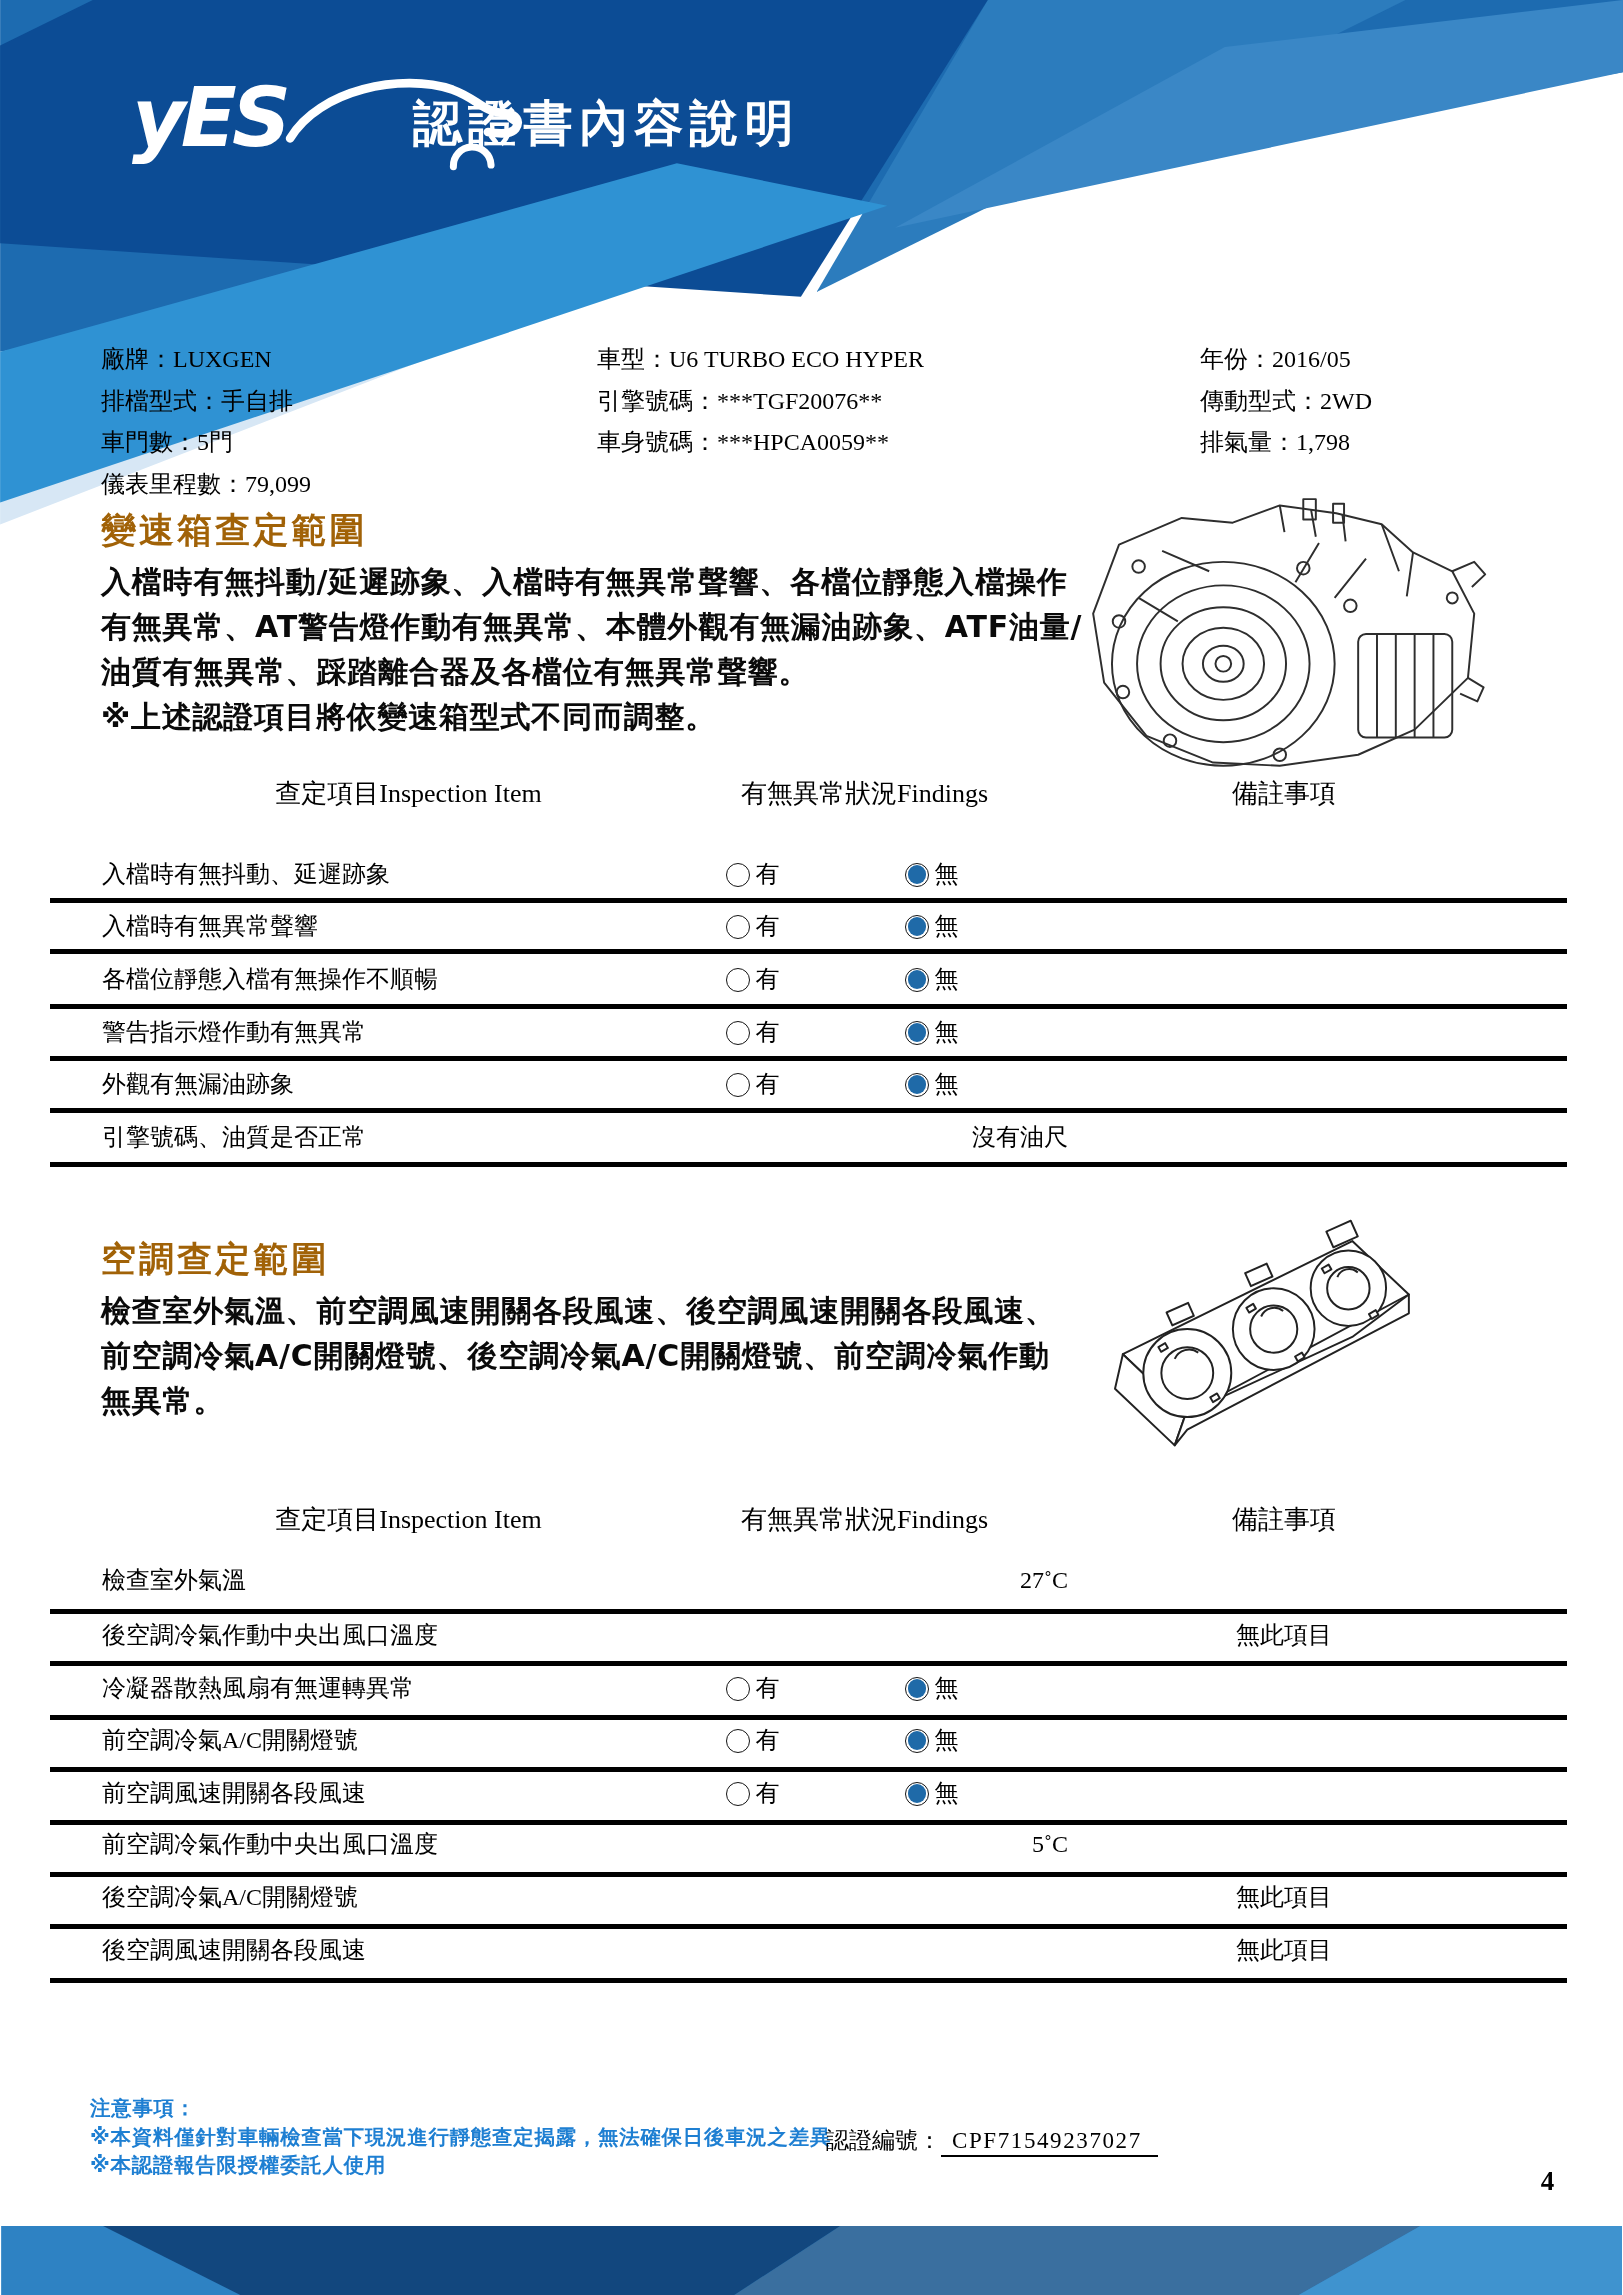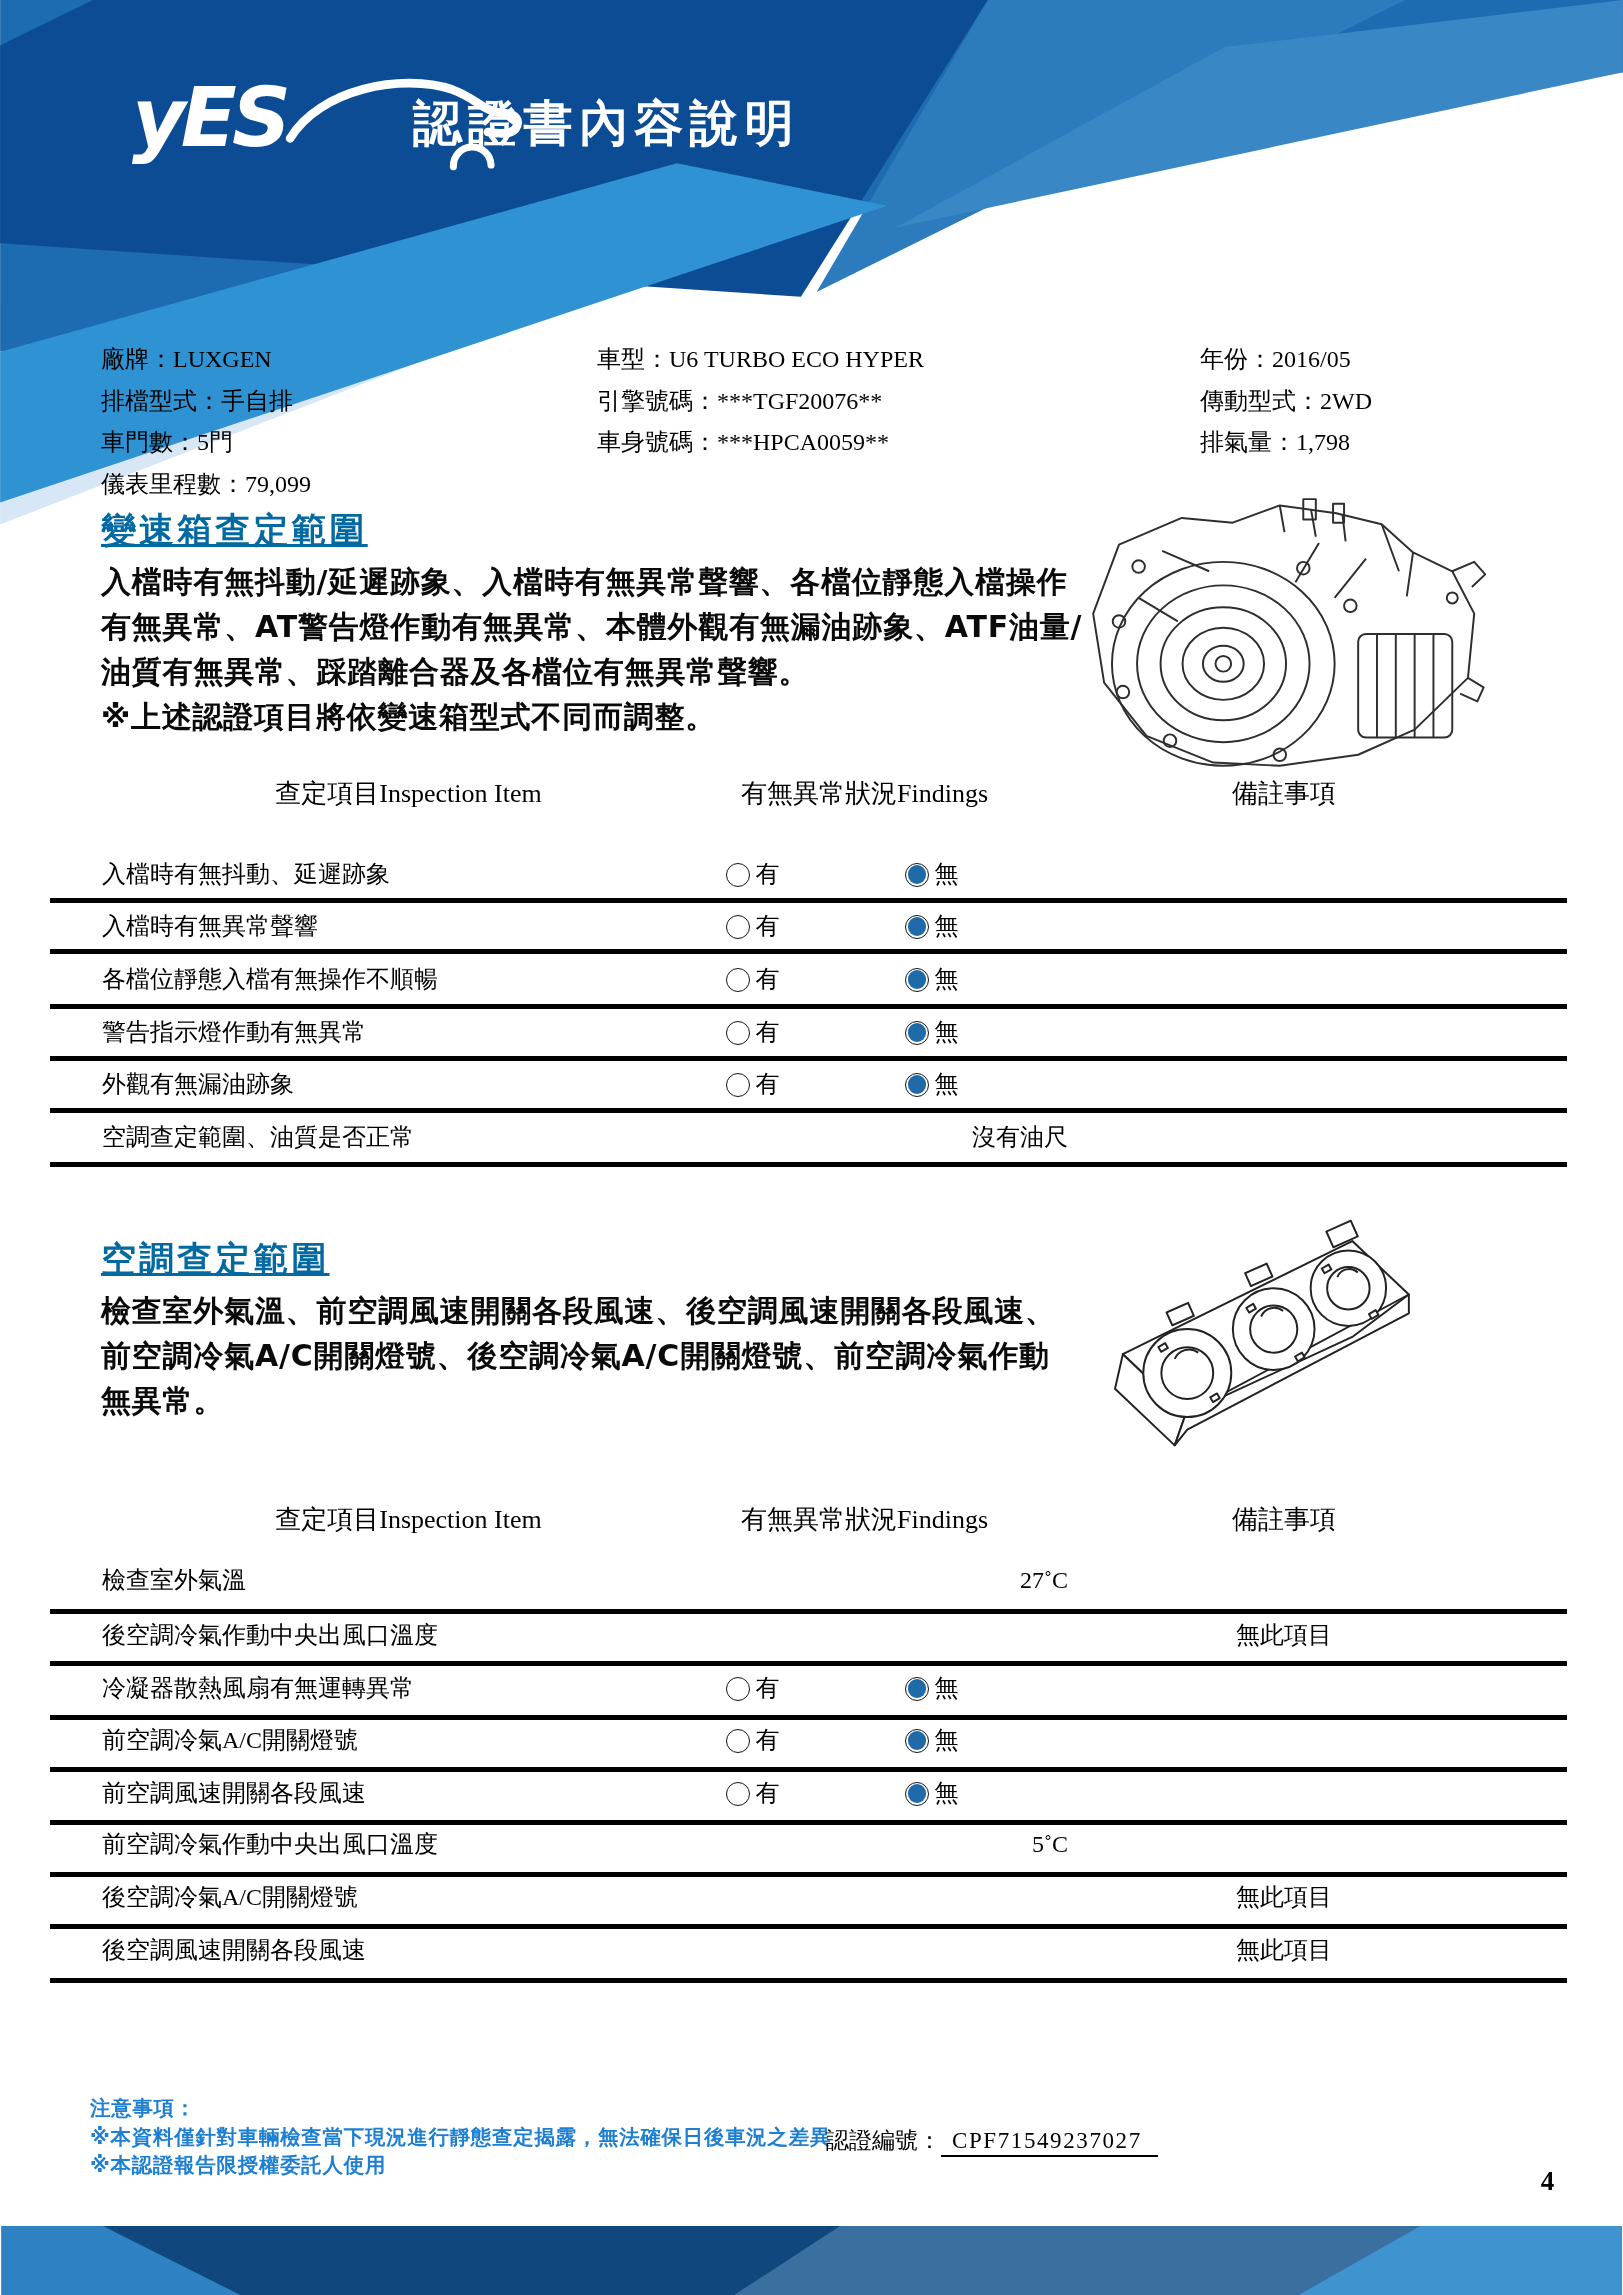--- a/index.html
+++ b/index.html
@@ -20,21 +20,21 @@
   }
   .page-title{
     position:absolute;left:393px;top:96px;color:#fff;
     font-size:49px;font-weight:900;letter-spacing:6.3px;line-height:55px;margin-left:20px;
   }
   
   .info-item{position:absolute;height:33px;line-height:33px;font-size:24px;}
   
   .sec-title{
     position:absolute;left:101px;font-size:35px;font-weight:900;
-    letter-spacing:3.1px;color:#0369a1;line-height:41px;text-decoration:underline;
+    letter-spacing:3.1px;color:#a16207;line-height:41px;
   }
   .sec-desc{
     position:absolute;left:101px;width:990px;font-size:30px;font-weight:700;
     letter-spacing:0.8px;line-height:45px;color:#0a0a0a;
   }
   
   .thead{position:absolute;height:39px;line-height:39px;font-size:26px;}
   .th{position:absolute;text-align:center;}
   .th-item{left:102px;width:613px;}
   .th-find{left:668px;width:393px;}
@@ -199,21 +199,21 @@
       <span>有</span>
     </span>
   <span class="opt opt-no">
       <i class="ro sel"></i>
       <span>無</span>
     </span>
 </div>
 <div class="hr" style="top:1108px;"></div>
 
 <div class="trow" style="top:1120px;">
-  <span class="c-item">空調查定範圍、油質是否正常</span>
+  <span class="c-item">引擎號碼、油質是否正常</span>
   <span class="c-find">沒有油尺</span>
 </div>
 <div class="hr" style="top:1162px;"></div>
 
 <div class="sec-title hei" style="top:1239px;">空調查定範圍</div>
 <div class="sec-desc hei" style="top:1288px;">
   <div>檢查室外氣溫、前空調風速開關各段風速、後空調風速開關各段風速、</div>
   <div>前空調冷氣A/C開關燈號、後空調冷氣A/C開關燈號、前空調冷氣作動</div>
   <div>無異常。</div>
 </div>

